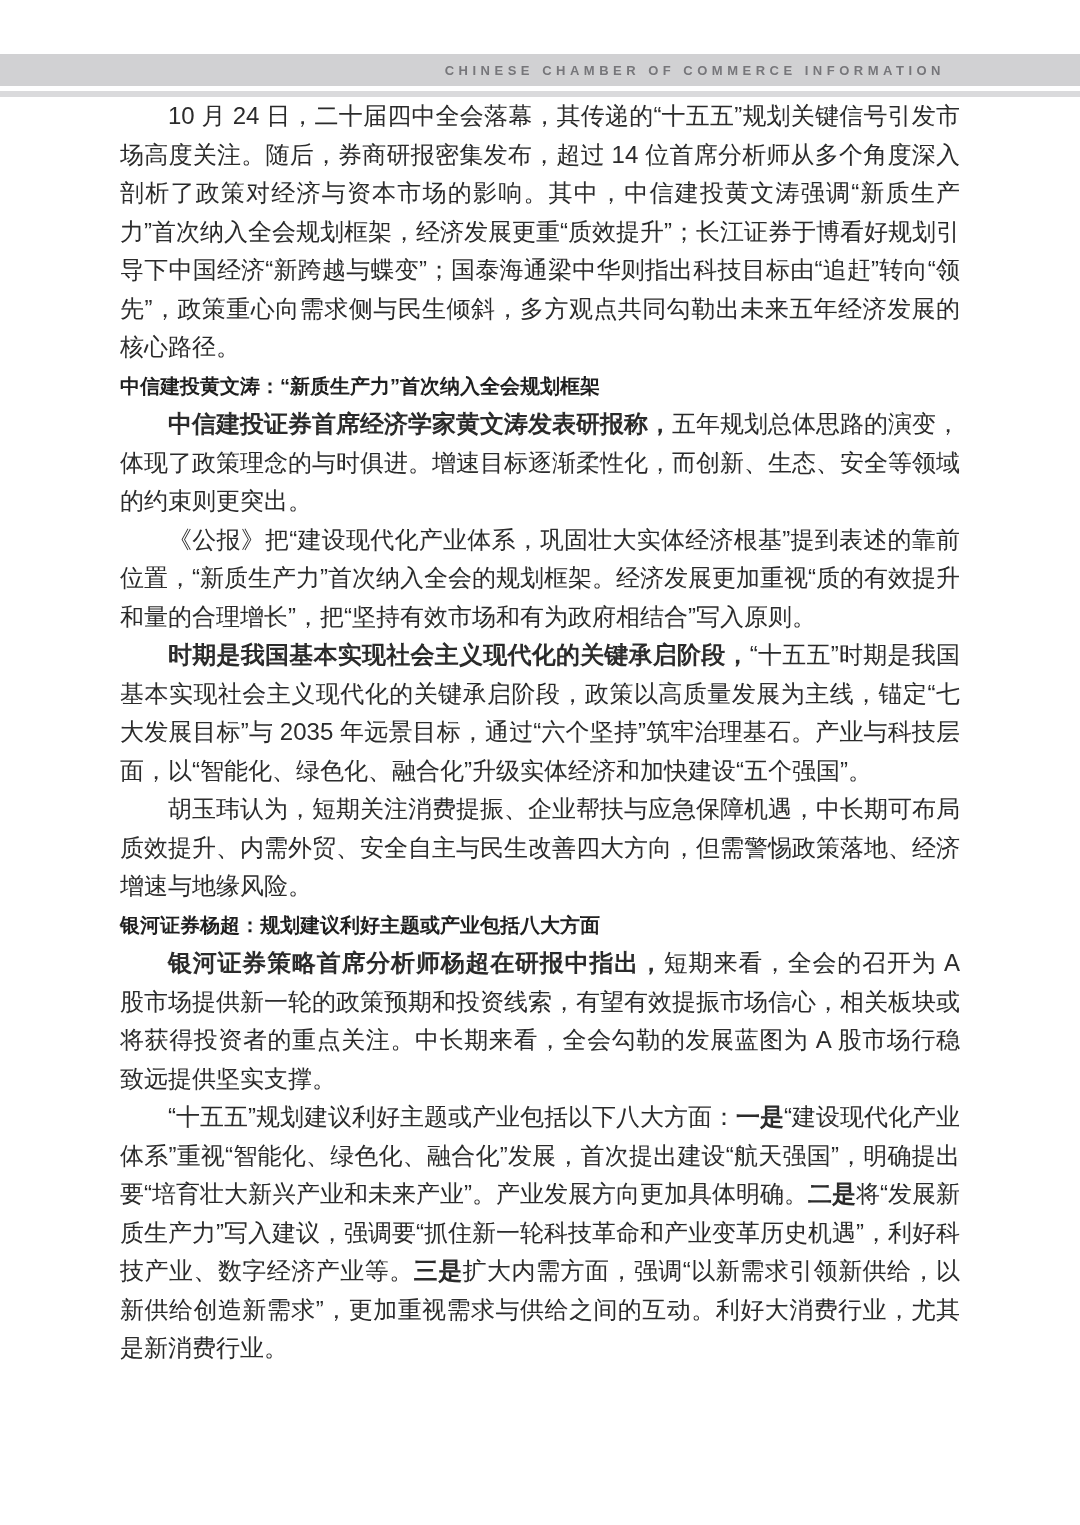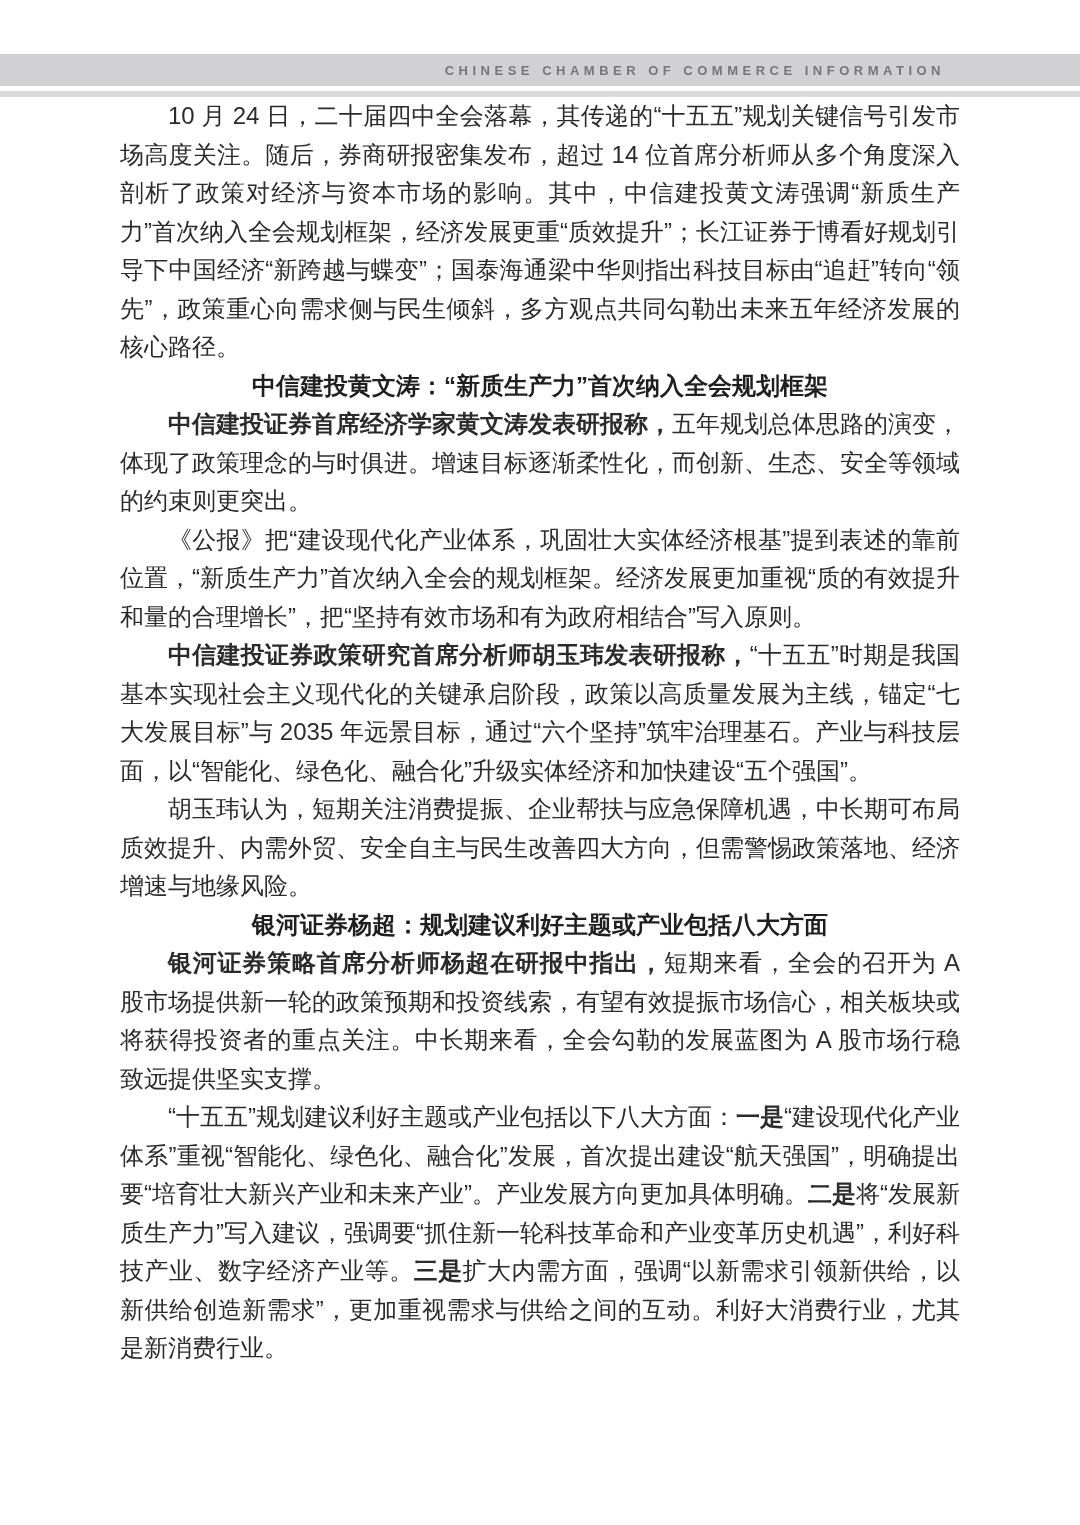--- a/index.html
+++ b/index.html
@@ -53,23 +53,22 @@
     margin: 0;
     font-size: 24px;
     line-height: 38.5px;
     text-align: justify;
     text-indent: 2em;
     color: var(--text-color, #2b2b2b);
     font-weight: 400;
   }
   .section-heading {
     margin: 0;
-    font-size: 24px;
+    font-size: 20px;
     line-height: 38.5px;
-    text-align: center;
     text-indent: 0;
     font-weight: 700;
     color: #1f1f1f;
   }
   .b { font-weight: 700; }
   .page-footer {
     position: absolute;
     top: 1479px;
     left: 8px;
     width: 100%;
@@ -90,21 +89,21 @@
     <span class="banner-text">CHINESE CHAMBER OF COMMERCE INFORMATION</span>
   </div>
   <div class="banner-rule"></div>
 
   <div class="content">
     <div id="paragraphs">
         <p class="body-paragraph"><span>10 月 24 日，二十届四中全会落幕，其传递的“十五五”规划关键信号引发市场高度关注。随后，券商研报密集发布，超过 14 位首席分析师从多个角度深入剖析了政策对经济与资本市场的影响。其中，中信建投黄文涛强调“新质生产力”首次纳入全会规划框架，经济发展更重“质效提升”；长江证券于博看好规划引导下中国经济“新跨越与蝶变”；国泰海通梁中华则指出科技目标由“追赶”转向“领先”，政策重心向需求侧与民生倾斜，多方观点共同勾勒出未来五年经济发展的核心路径。</span></p>
         <h2 class="section-heading"><span class="b">中信建投黄文涛：“新质生产力”首次纳入全会规划框架</span></h2>
         <p class="body-paragraph"><span class="b">中信建投证券首席经济学家黄文涛发表研报称，</span><span>五年规划总体思路的演变，体现了政策理念的与时俱进。增速目标逐渐柔性化，而创新、生态、安全等领域的约束则更突出。</span></p>
         <p class="body-paragraph"><span>《公报》把“建设现代化产业体系，巩固壮大实体经济根基”提到表述的靠前位置，“新质生产力”首次纳入全会的规划框架。经济发展更加重视“质的有效提升和量的合理增长”，把“坚持有效市场和有为政府相结合”写入原则。</span></p>
-        <p class="body-paragraph"><span class="b">中信建投证券政策研究首席分析师胡玉玮发表研报称，</span><span>“十五五”时期是我国基本实现社会主义现代化的关键承启阶段，政策以高质量发展为主线，锚定“七大发展目标”与 2035 年远景目标，通过“六个坚持”筑牢治理基石。产业与科技层面，以“智能化、绿色化、融合化”升级实体经济和加快建设“五个强国”。</span></p>
+        <p class="body-paragraph"><span class="b">时期是我国基本实现社会主义现代化的关键承启阶段，</span><span>“十五五”时期是我国基本实现社会主义现代化的关键承启阶段，政策以高质量发展为主线，锚定“七大发展目标”与 2035 年远景目标，通过“六个坚持”筑牢治理基石。产业与科技层面，以“智能化、绿色化、融合化”升级实体经济和加快建设“五个强国”。</span></p>
         <p class="body-paragraph"><span>胡玉玮认为，短期关注消费提振、企业帮扶与应急保障机遇，中长期可布局质效提升、内需外贸、安全自主与民生改善四大方向，但需警惕政策落地、经济增速与地缘风险。</span></p>
         <h2 class="section-heading"><span class="b">银河证券杨超：规划建议利好主题或产业包括八大方面</span></h2>
         <p class="body-paragraph"><span class="b">银河证券策略首席分析师杨超在研报中指出，</span><span>短期来看，全会的召开为 A 股市场提供新一轮的政策预期和投资线索，有望有效提振市场信心，相关板块或将获得投资者的重点关注。中长期来看，全会勾勒的发展蓝图为 A 股市场行稳致远提供坚实支撑。</span></p>
         <p class="body-paragraph"><span>“十五五”规划建议利好主题或产业包括以下八大方面：</span><span class="b">一是</span><span>“建设现代化产业体系”重视“智能化、绿色化、融合化”发展，首次提出建设“航天强国”，明确提出要“培育壮大新兴产业和未来产业”。产业发展方向更加具体明确。</span><span class="b">二是</span><span>将“发展新质生产力”写入建议，强调要“抓住新一轮科技革命和产业变革历史机遇”，利好科技产业、数字经济产业等。</span><span class="b">三是</span><span>扩大内需方面，强调“以新需求引领新供给，以新供给创造新需求”，更加重视需求与供给之间的互动。利好大消费行业，尤其是新消费行业。</span></p>
       </div>
   </div>
 
   <div class="page-footer">
     <span class="page-number">03</span>
   </div>

